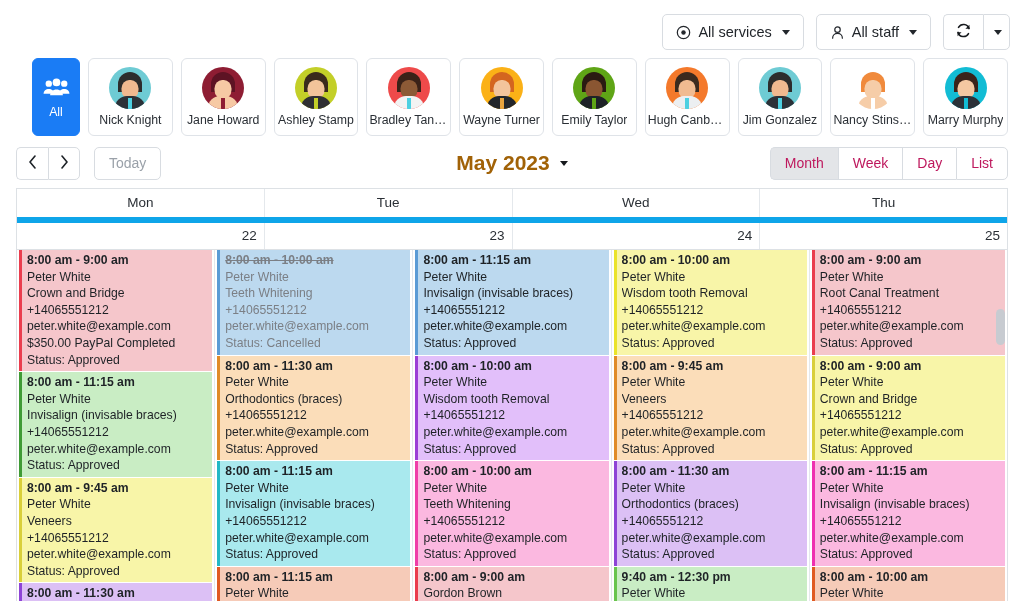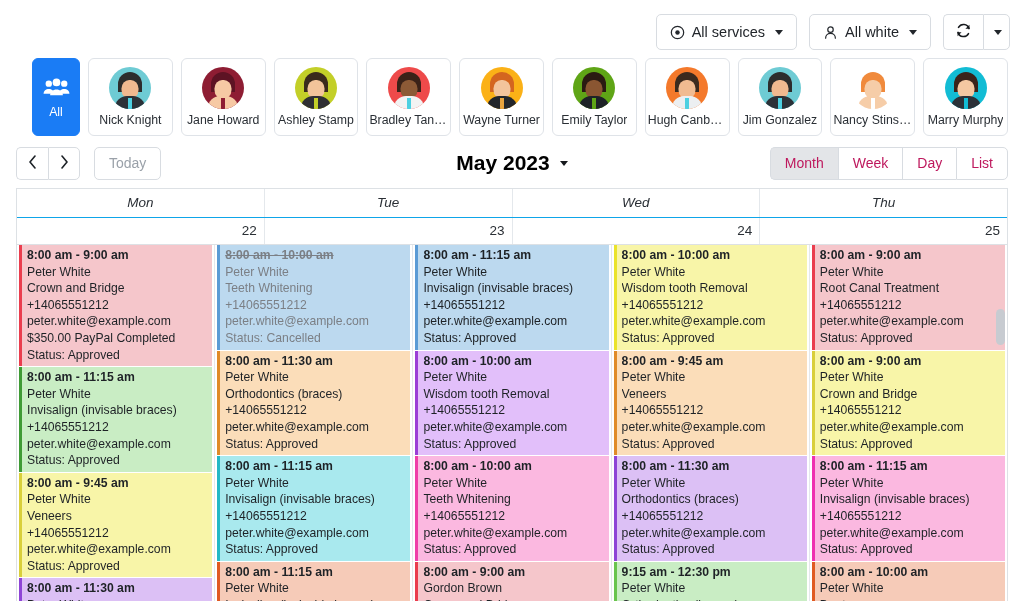--- a/index.html
+++ b/index.html
@@ -96,40 +96,40 @@
   }
   .arrow-btn.left { border-radius: 5px 0 0 5px; border-right: none; }
   .arrow-btn.right { border-radius: 0 5px 5px 0; }
   .today-btn {
     margin-left: 14px; height: 33px; padding: 0 14px;
     border: 1px solid #d8dce1; border-radius: 5px; background: #fff;
     color: #9aa1a9; font-size: 14px; cursor: default;
   }
   .title {
     position: absolute; left: 0; right: 0; text-align: center;
-    font-size: 21px; font-weight: 700; color: #000000;
+    font-size: 21px; font-weight: 700; color: #a16207;
     pointer-events: none; display:flex; align-items:center; justify-content:center; gap:7px;
   }
   .title .caret { border-top-color:#16191d; }
   .view-group { margin-left: auto; display: flex; position: relative; z-index:2; }
   .view-btn {
     height: 33px; padding: 0 14px; display:flex; align-items:center;
     border: 1px solid #d8dce1; background: #fff; color: #be185d;
     font-size: 14px; cursor: pointer; border-right: none;
   }
   .view-btn:first-child { border-radius: 5px 0 0 5px; }
   .view-btn:last-child { border-radius: 0 5px 5px 0; border-right: 1px solid #d8dce1; }
   .view-btn.active { background: #e3e5e8; }
 
   
   .cal {
     margin: 0 16px; border: 1px solid #dde1e5;
     height: 422px; position: relative; overflow: hidden; background:#fff;
   }
-  .cal-head { display: flex; border-bottom: 1px solid #0ea5e9; font-style: italic; }
+  .cal-head { display: flex; border-bottom: 6px solid #0ea5e9; }
   .cal-head .hcell {
     flex: 1 1 0; text-align: center; font-size: 13.5px; color: #2a2f35;
     padding: 6px 0 7px 0; border-right: 1px solid #e4e8ec;
   }
   .cal-head .hcell:last-child { border-right: none; }
   .cal-dates { display: flex; border-bottom: 1px solid #dde1e5; }
   .cal-dates .dcell {
     flex: 1 1 0; text-align: right; font-size: 13.5px; color: #2a2f35;
     padding: 5px 7px 6px 0; border-right: 1px solid #e4e8ec;
   }
@@ -179,21 +179,21 @@
       <span class="caret"></span>
     </div>
 
     <div class="ctl">
       <span class="icn">
         <svg width="15" height="15" viewBox="0 0 16 16">
           <circle cx="8" cy="5" r="2.9" fill="none" stroke="#23272c" stroke-width="1.3"></circle>
           <path d="M2.8 14c0-3 2.4-5 5.2-5s5.2 2 5.2 5" fill="none" stroke="#23272c" stroke-width="1.3" stroke-linecap="round"></path>
         </svg>
       </span>
-      <span>All white</span>
+      <span>All staff</span>
       <span class="caret"></span>
     </div>
 
     <div class="refresh-group">
       <div class="refresh-btn">
         <span>
           <svg width="17" height="17" viewBox="0 0 16 16">
             <path d="M13.2 6.2A5.4 5.4 0 0 0 3.3 5.1" fill="none" stroke="#16191d" stroke-width="1.5" stroke-linecap="round"></path>
             <path d="M2.8 9.8a5.4 5.4 0 0 0 9.9 1.1" fill="none" stroke="#16191d" stroke-width="1.5" stroke-linecap="round"></path>
             <path d="M13.6 2.6v3.8h-3.8z" fill="#16191d"></path>
@@ -462,21 +462,21 @@
           </div>
           <div class="event" style="background: rgb(220, 192, 245); border-left-color: rgb(142, 68, 214);">
             <div class="ln t">8:00 am - 11:30 am</div>
             <div class="ln">Peter White</div>
             <div class="ln">Orthodontics (braces)</div>
             <div class="ln">+14065551212</div>
             <div class="ln">peter.white@example.com</div>
             <div class="ln">Status: Approved</div>
           </div>
           <div class="event" style="background: rgb(201, 237, 196); border-left-color: rgb(105, 196, 78);">
-            <div class="ln t">9:15 am - 12:30 pm</div>
+            <div class="ln t">9:40 am - 12:30 pm</div>
             <div class="ln">Peter White</div>
             <div class="ln">Orthodontics (braces)</div>
           </div>
         </div>
         <div class="col">
           <div class="event" style="background: rgb(245, 198, 203); border-left-color: rgb(234, 61, 78);">
             <div class="ln t">8:00 am - 9:00 am</div>
             <div class="ln">Peter White</div>
             <div class="ln">Root Canal Treatment</div>
             <div class="ln">+14065551212</div>

